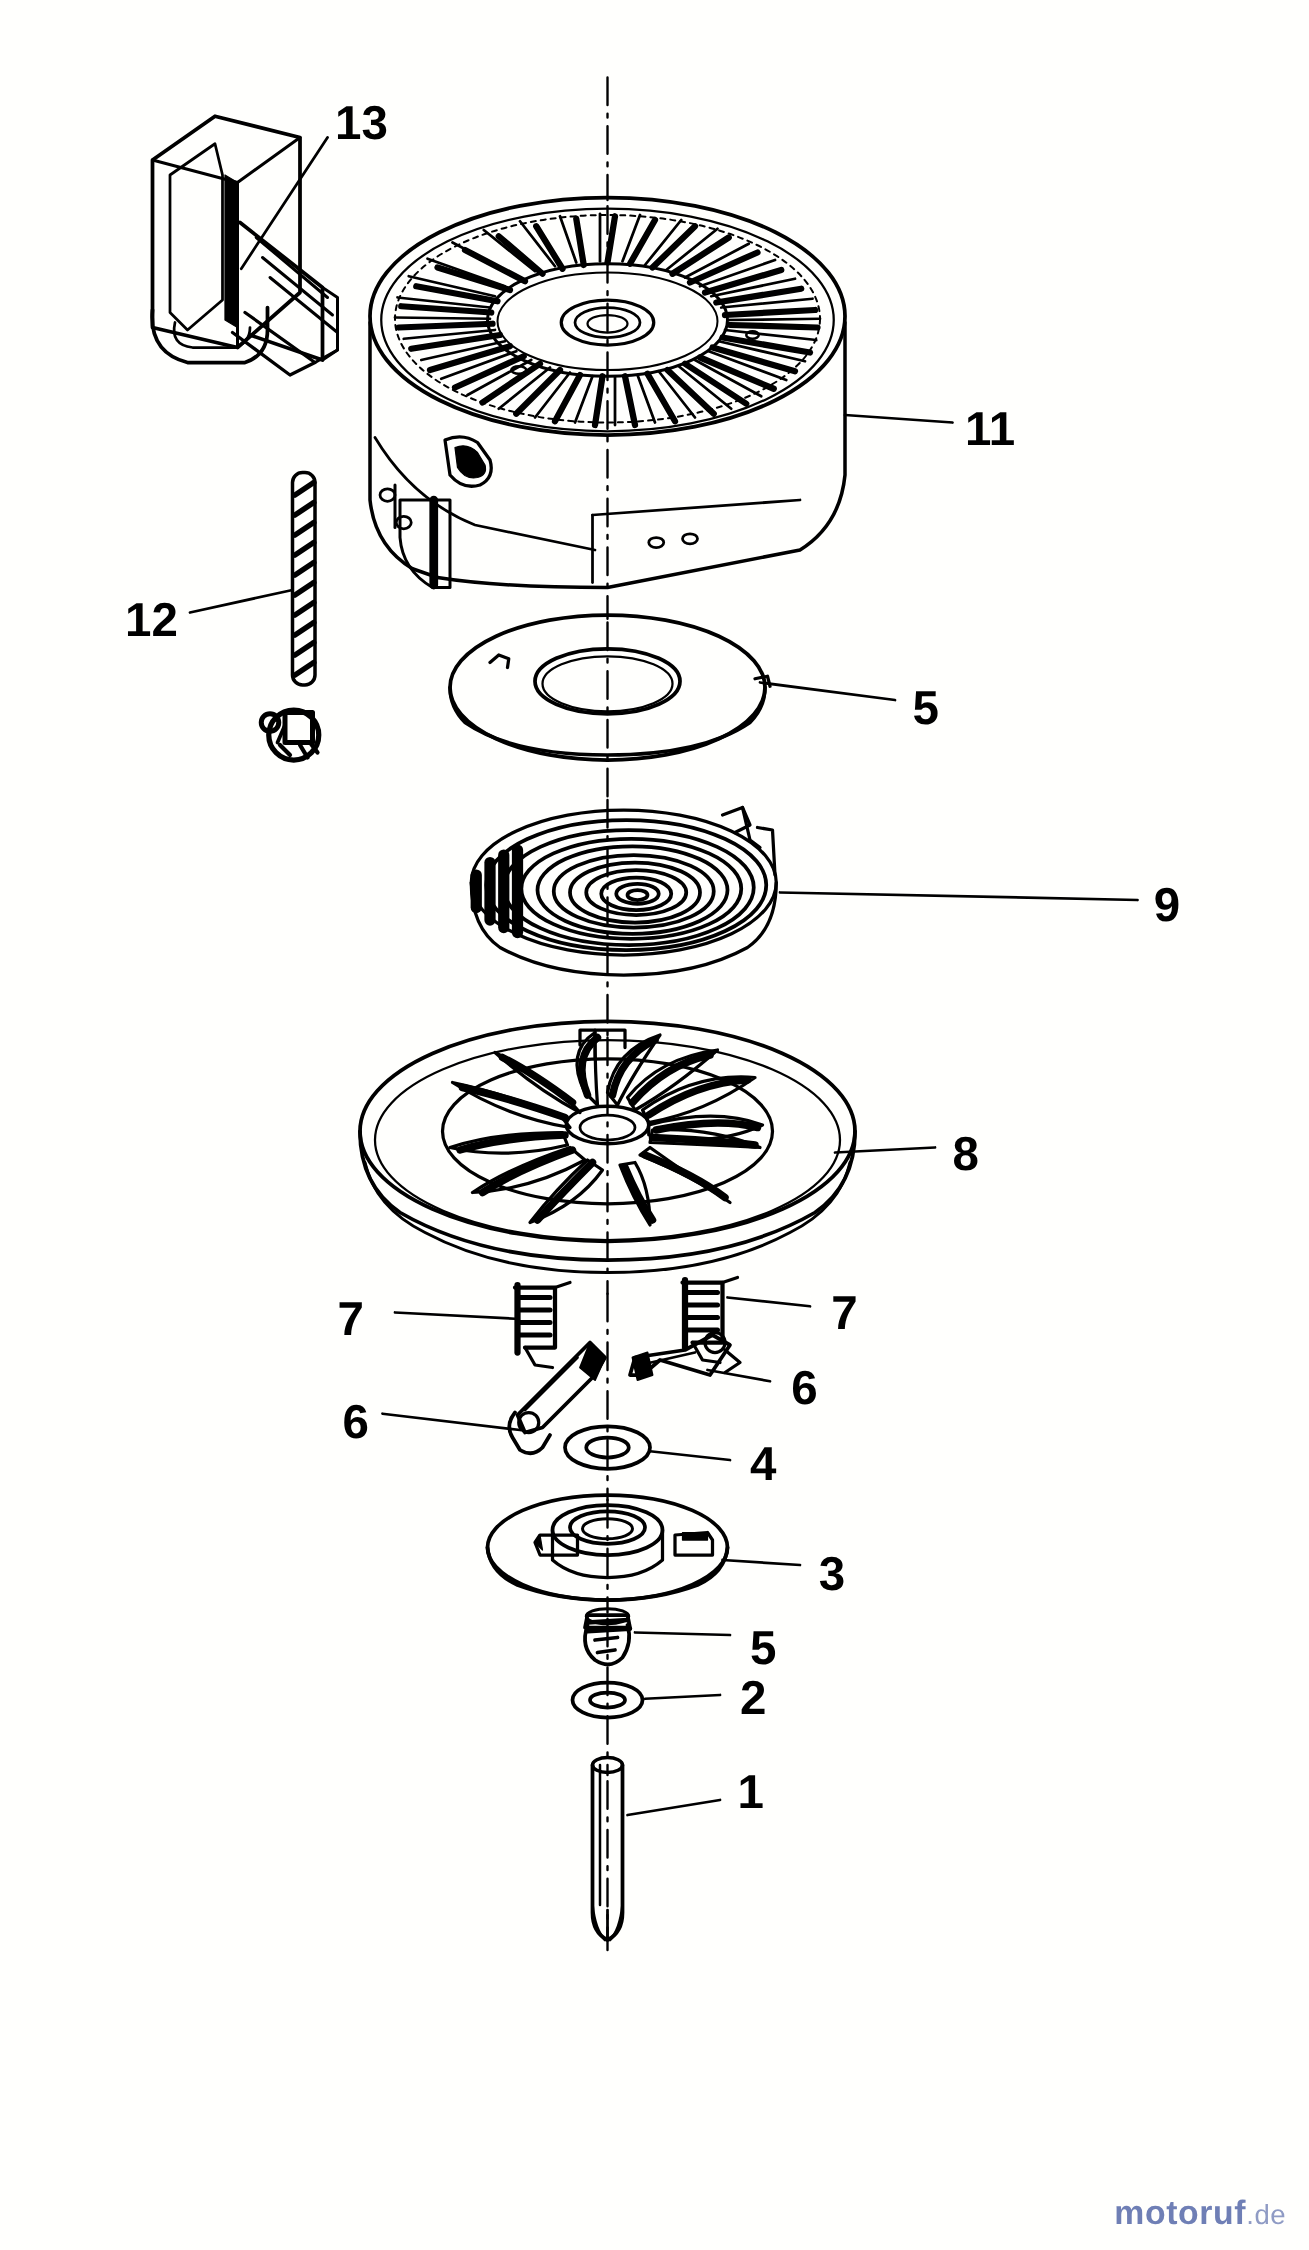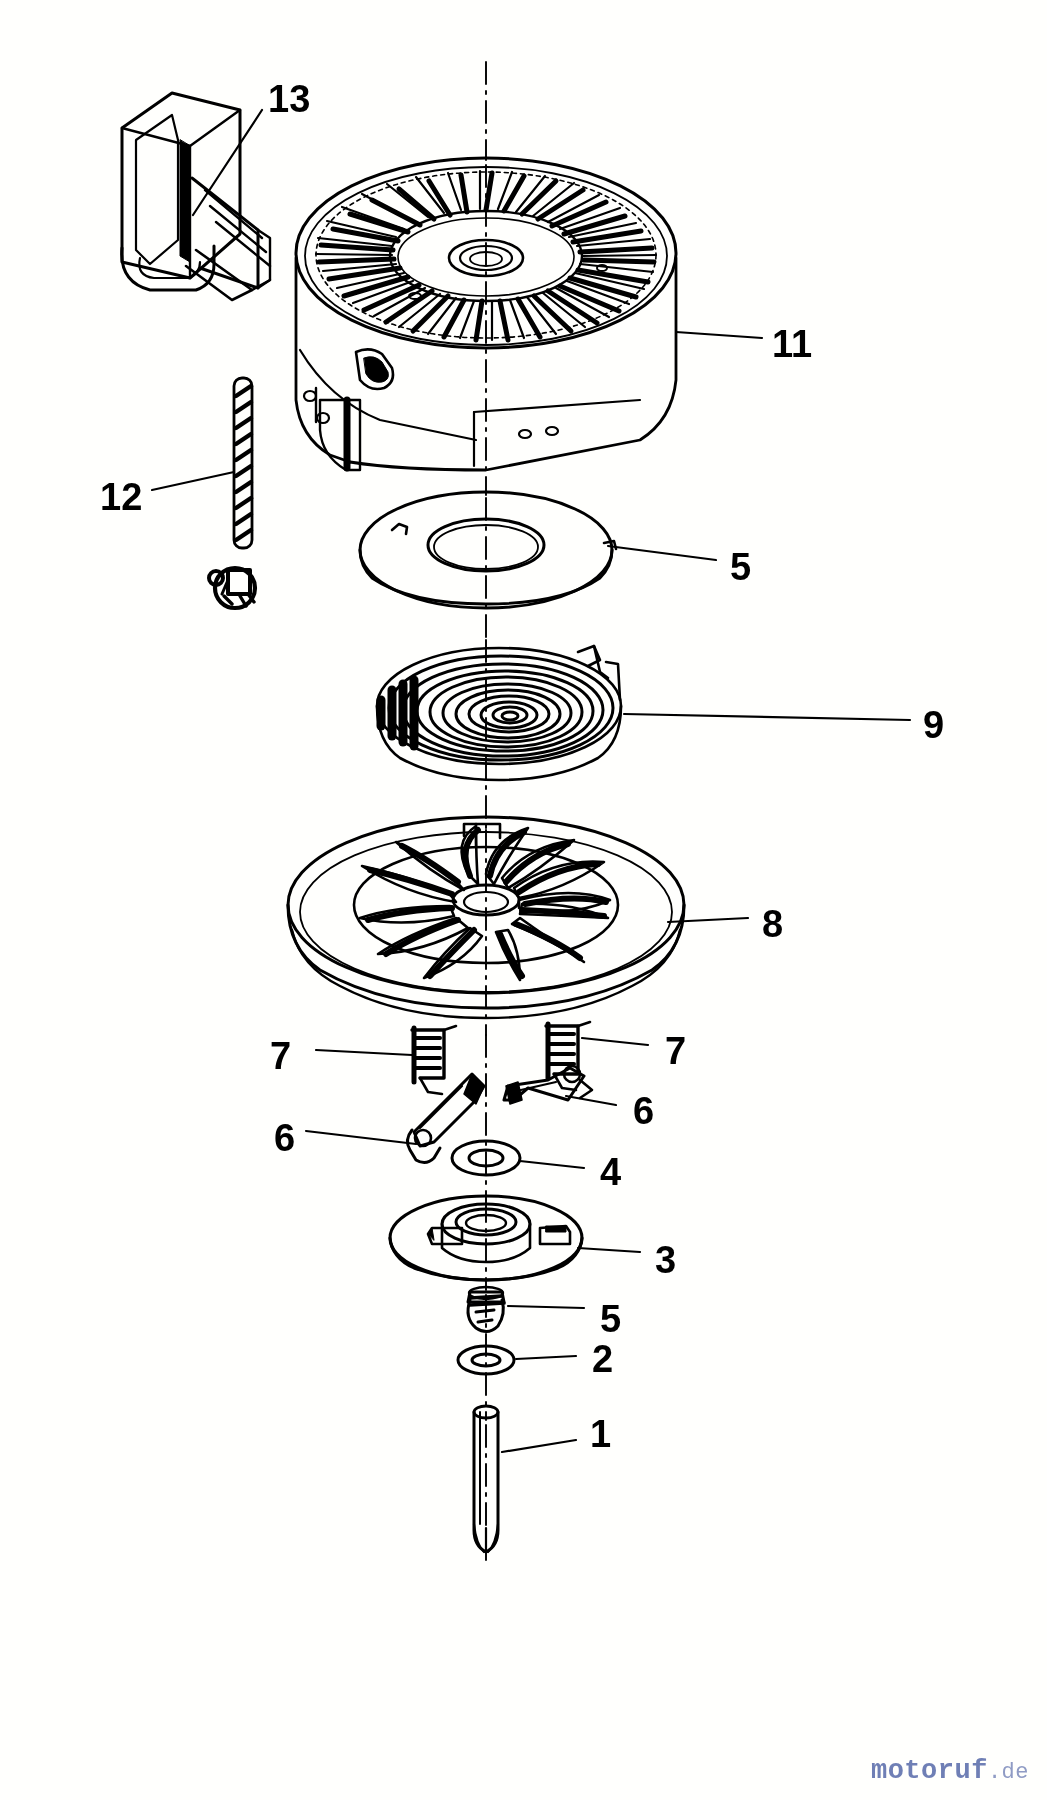--- a/index.html
+++ b/index.html
@@ -18,21 +18,21 @@
     font-size:38px;
     color:#000000;
     line-height:1;
     letter-spacing:0px;
     user-select:none;
     white-space:nowrap;
   }
   .wm{
     position:absolute;
     right:18px;bottom:14px;
-    font-family:Liberation Mono, monospace;
+    font-family:Liberation Sans, sans-serif;
     font-size:27px;
     letter-spacing:0.5px;
     white-space:nowrap;
   }
   .wm .wm-main{color:#6f7fb5;font-weight:bold;}
   .wm .wm-suffix{color:#8f9bc4;font-weight:normal;font-size:22px;}
 </style>
 </head>
 <body>
 

